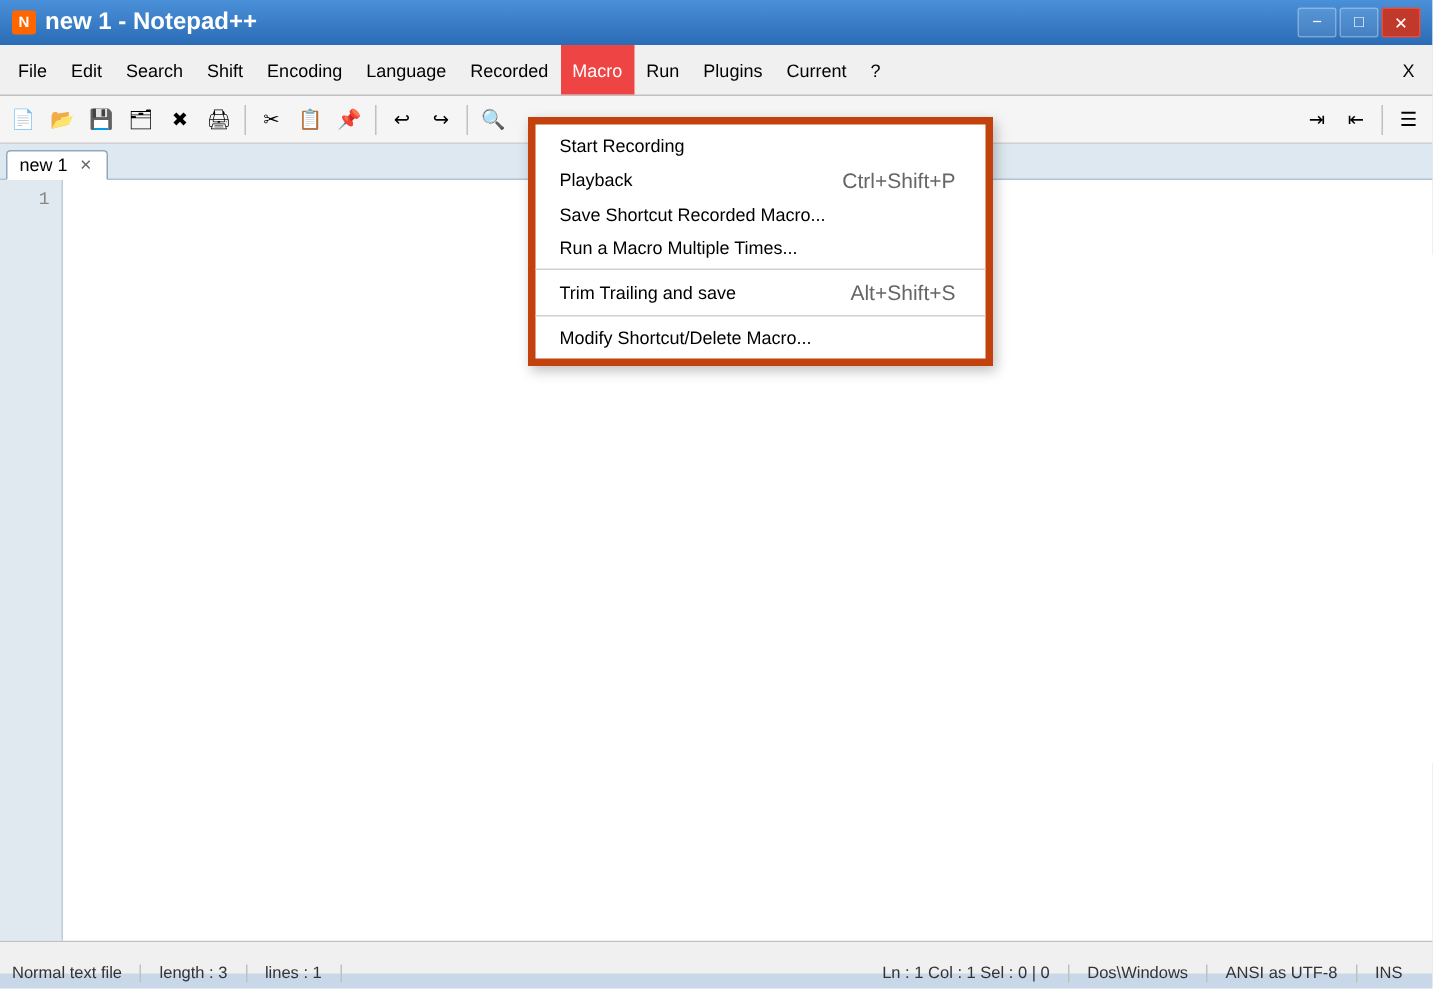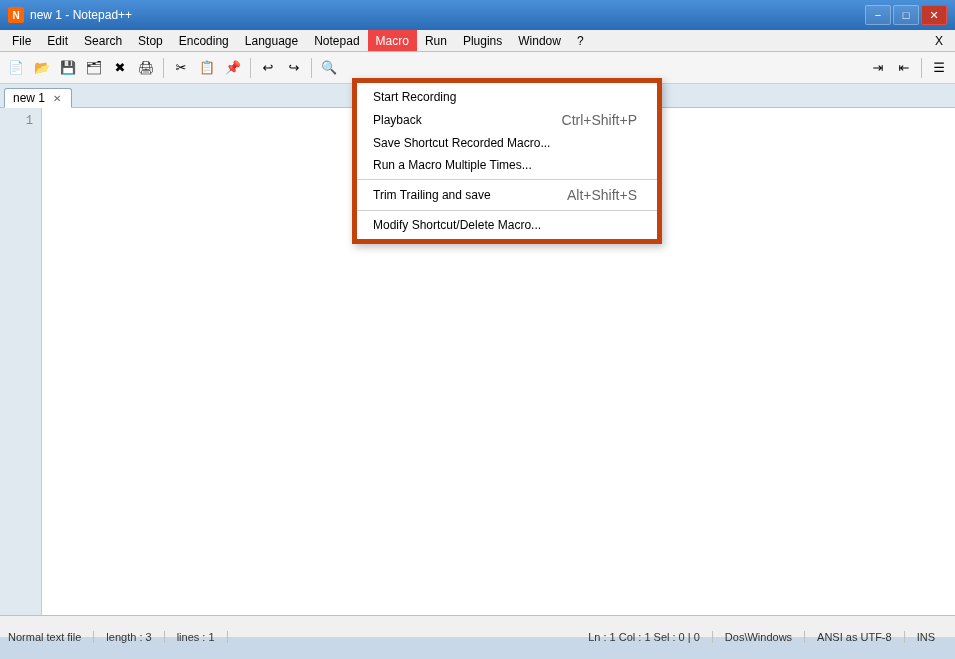--- a/index.html
+++ b/index.html
@@ -31,22 +31,22 @@
     .title-icon {
       width: 16px;
       height: 16px;
       background: #ff6600;
       border-radius: 2px;
       font-size: 10px;
       display: flex; align-items: center; justify-content: center;
       color: white; font-weight: bold;
     }
     .title-text {
-      font-size: 12px;
-      font-weight: normal;
+      font-size: 16px;
+      font-weight: bold;
     }
     .title-bar-buttons {
       display: flex;
       gap: 2px;
     }
     .title-btn {
       width: 26px;
       height: 20px;
       border: 1px solid rgba(255,255,255,0.3);
       background: rgba(255,255,255,0.1);
@@ -55,21 +55,21 @@
       cursor: pointer;
       display: flex; align-items: center; justify-content: center;
       border-radius: 2px;
     }
     .title-btn.close { background: #c0392b; border-color: #e74c3c; }
 
     
     .menu-bar {
       background: #f0f0f0;
       border-bottom: 1px solid #c0c0c0;
-      height: 22px;
+      height: 34px;
       display: flex;
       align-items: center;
       padding: 0 4px;
       position: relative;
     }
     .menu-item {
       padding: 2px 8px;
       cursor: pointer;
       height: 100%;
       display: flex;
@@ -247,28 +247,28 @@
     <div class="title-btn">−</div>
     <div class="title-btn">□</div>
     <div class="title-btn close">✕</div>
   </div>
 </div>
 
 <div class="menu-bar">
   <div class="menu-item">File</div>
   <div class="menu-item">Edit</div>
   <div class="menu-item">Search</div>
-  <div class="menu-item">Stop</div>
+  <div class="menu-item">Shift</div>
   <div class="menu-item">Encoding</div>
   <div class="menu-item">Language</div>
-  <div class="menu-item">Notepad</div>
+  <div class="menu-item">Recorded</div>
   <div class="menu-item active">Macro</div>
   <div class="menu-item">Run</div>
   <div class="menu-item">Plugins</div>
-  <div class="menu-item">Window</div>
+  <div class="menu-item">Current</div>
   <div class="menu-item">?</div>
   <div style="flex:1"></div>
   <div class="menu-item">X</div>
 
   <div class="dropdown-menu">
     <div class="dd-item">
       <span>Start Recording</span>
       <span class="shortcut"></span>
     </div>
     <div class="dd-item">

